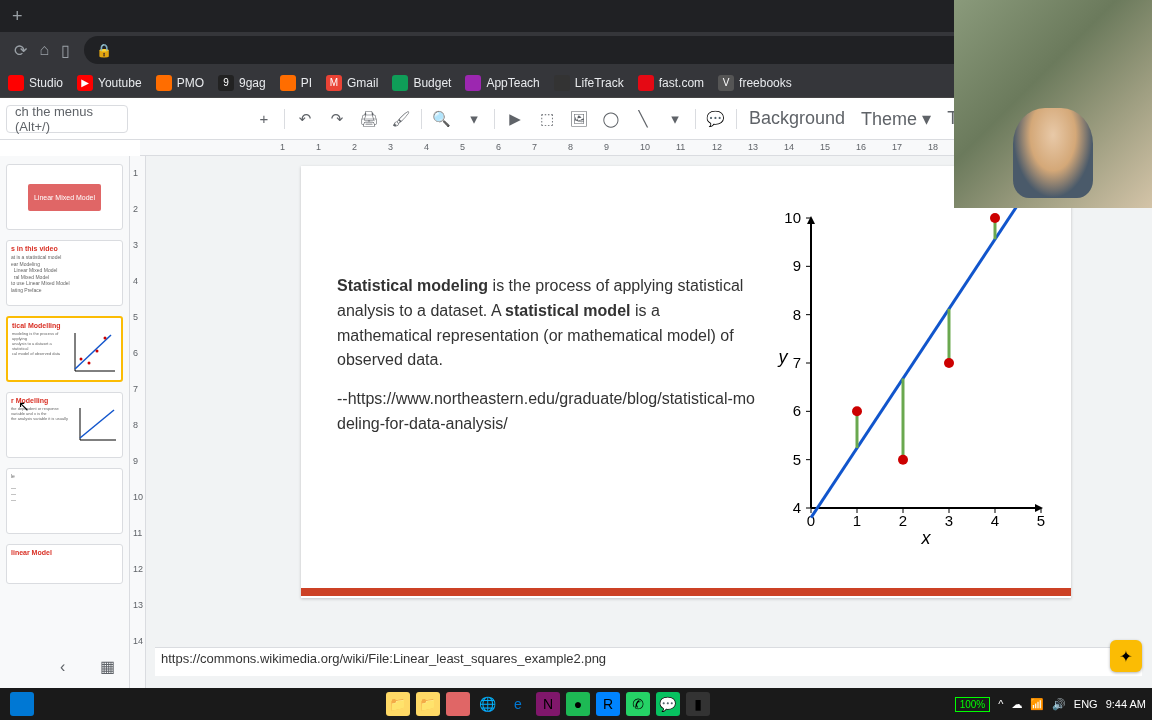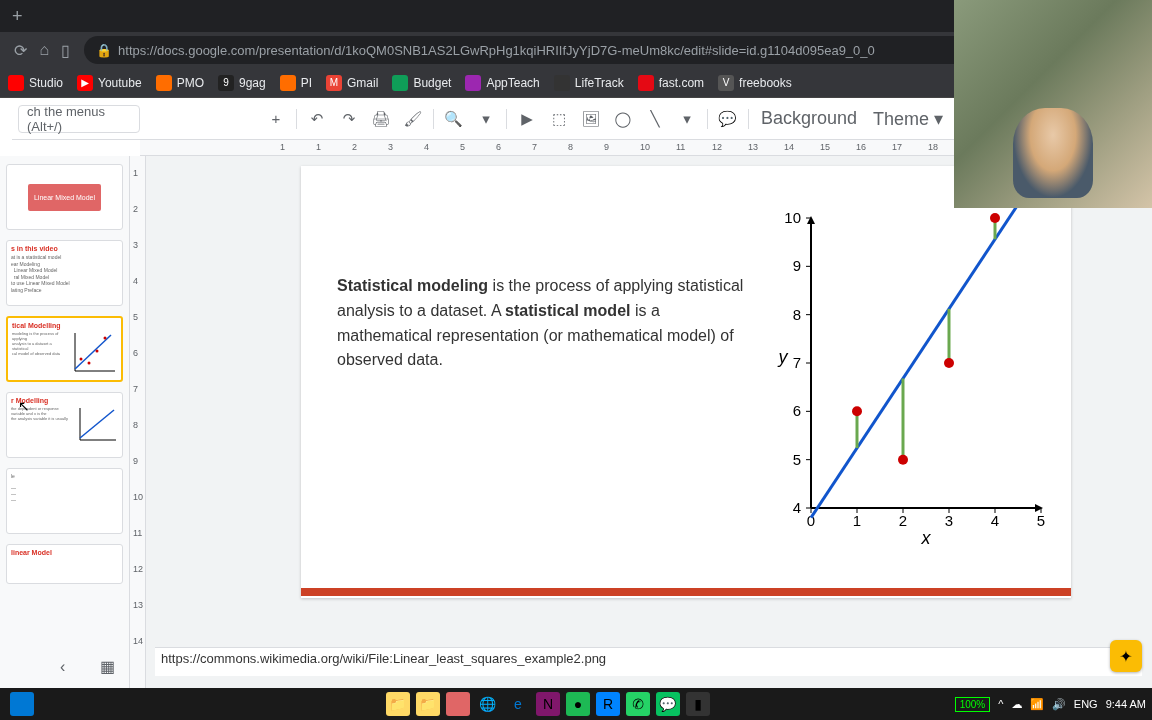--- a/index.html
+++ b/index.html
@@ -15,21 +15,21 @@
 
 .address-bar { background: #35363a; height: 36px; display: flex; align-items: center; padding: 0 8px; }
 .nav-icon { color: #9aa0a6; margin: 0 6px; cursor: pointer; font-size: 16px; }
 .url-bar { flex: 1; background: #202124; border-radius: 20px; height: 28px; display: flex; align-items: center; padding: 0 12px; color: #9aa0a6; font-size: 13px; margin-left: 8px; }
 
 .bookmarks { background: #35363a; height: 30px; display: flex; align-items: center; padding: 0 8px; border-bottom: 1px solid #444; }
 .bookmark { display: flex; align-items: center; color: #e8eaed; font-size: 12px; margin-right: 14px; cursor: pointer; }
 .bookmark-icon { width: 16px; height: 16px; border-radius: 3px; margin-right: 5px; display: inline-flex; align-items: center; justify-content: center; font-size: 10px; }
 
 
-.app-toolbar { height: 42px; background: #fff; display: flex; align-items: center; padding: 0 6px; border-bottom: 1px solid #dadce0; margin-left: 12px; }
+.app-toolbar { height: 42px; background: #fff; display: flex; align-items: center; padding: 0 6px; border-bottom: 1px solid #dadce0; }
 .search-menus { width: 122px; height: 28px; border: 1px solid #dadce0; border-radius: 4px; padding: 0 8px; font-size: 13px; color: #5f6368; display: flex; align-items: center; }
 .tool-btn { width: 28px; height: 28px; display: flex; align-items: center; justify-content: center; color: #5f6368; cursor: pointer; margin: 0 2px; font-size: 15px; }
 .tool-sep { width: 1px; height: 20px; background: #dadce0; margin: 0 4px; }
 .tool-text { color: #5f6368; font-size: 18px; padding: 0 8px; cursor: pointer; }
 
 
 .ruler-h { height: 16px; background: #f8f9fa; border-bottom: 1px solid #dadce0; margin-left: 140px; position: relative; font-size: 9px; color: #5f6368; }
 .ruler-h span { position: absolute; top: 2px; }
 
 
@@ -81,21 +81,20 @@
 <div class="browser-top">
   <span class="new-tab">+</span>
 </div>
 
 <div class="address-bar">
   <span class="nav-icon">⟳</span>
   <span class="nav-icon">⌂</span>
   <span class="nav-icon">▯</span>
   <div class="url-bar">
     <span style="margin-right:6px">🔒</span>
-    <span>https://docs.google.com/presentation/d/1koQM0SNB1AS2LGwRpHg1kqiHRIIfJyYjD7G-meUm8kc/edit#slide=id.g1104d095ea9_0_0</span>
   </div>
 </div>
 
 <div class="bookmarks">
   <div class="bookmark">
       <span class="bookmark-icon" style="background:#ff0000"></span>
       <span>Studio</span>
     </div>
   <div class="bookmark">
       <span class="bookmark-icon" style="background:#ff0000;color:#fff">▶</span>
@@ -251,20 +250,21 @@
       <span style="top: 372px;">11</span>
       <span style="top: 408px;">12</span>
       <span style="top: 444px;">13</span>
       <span style="top: 480px;">14</span>
     </div>
 
   <div class="canvas-area">
     <div class="slide">
       <div class="slide-body">
         <span id="body-html"><b>Statistical modeling</b> is the process of applying statistical analysis to a dataset. A <b>statistical model</b> is a mathematical representation (or mathematical model) of observed data.</span>
+        <div class="slide-cite">--https://www.northeastern.edu/graduate/blog/statistical-modeling-for-data-analysis/</div>
       </div>
       <svg class="chart-svg" width="280" height="340" id="chartsvg">
           <line x1="40" y1="10" x2="40" y2="300" stroke="#000" stroke-width="2"></line>
           <line x1="40" y1="300" x2="270" y2="300" stroke="#000" stroke-width="2"></line>
           <polygon points="36,16 44,16 40,8" fill="#000"></polygon>
           <polygon points="264,296 264,304 272,300" fill="#000"></polygon>
           <line x1="40" y1="300" x2="40" y2="305" stroke="#000"></line>
           <text x="40" y="318" text-anchor="middle" font-size="15">0</text>
           <line x1="86" y1="300" x2="86" y2="305" stroke="#000"></line>
           <text x="86" y="318" text-anchor="middle" font-size="15">1</text>

